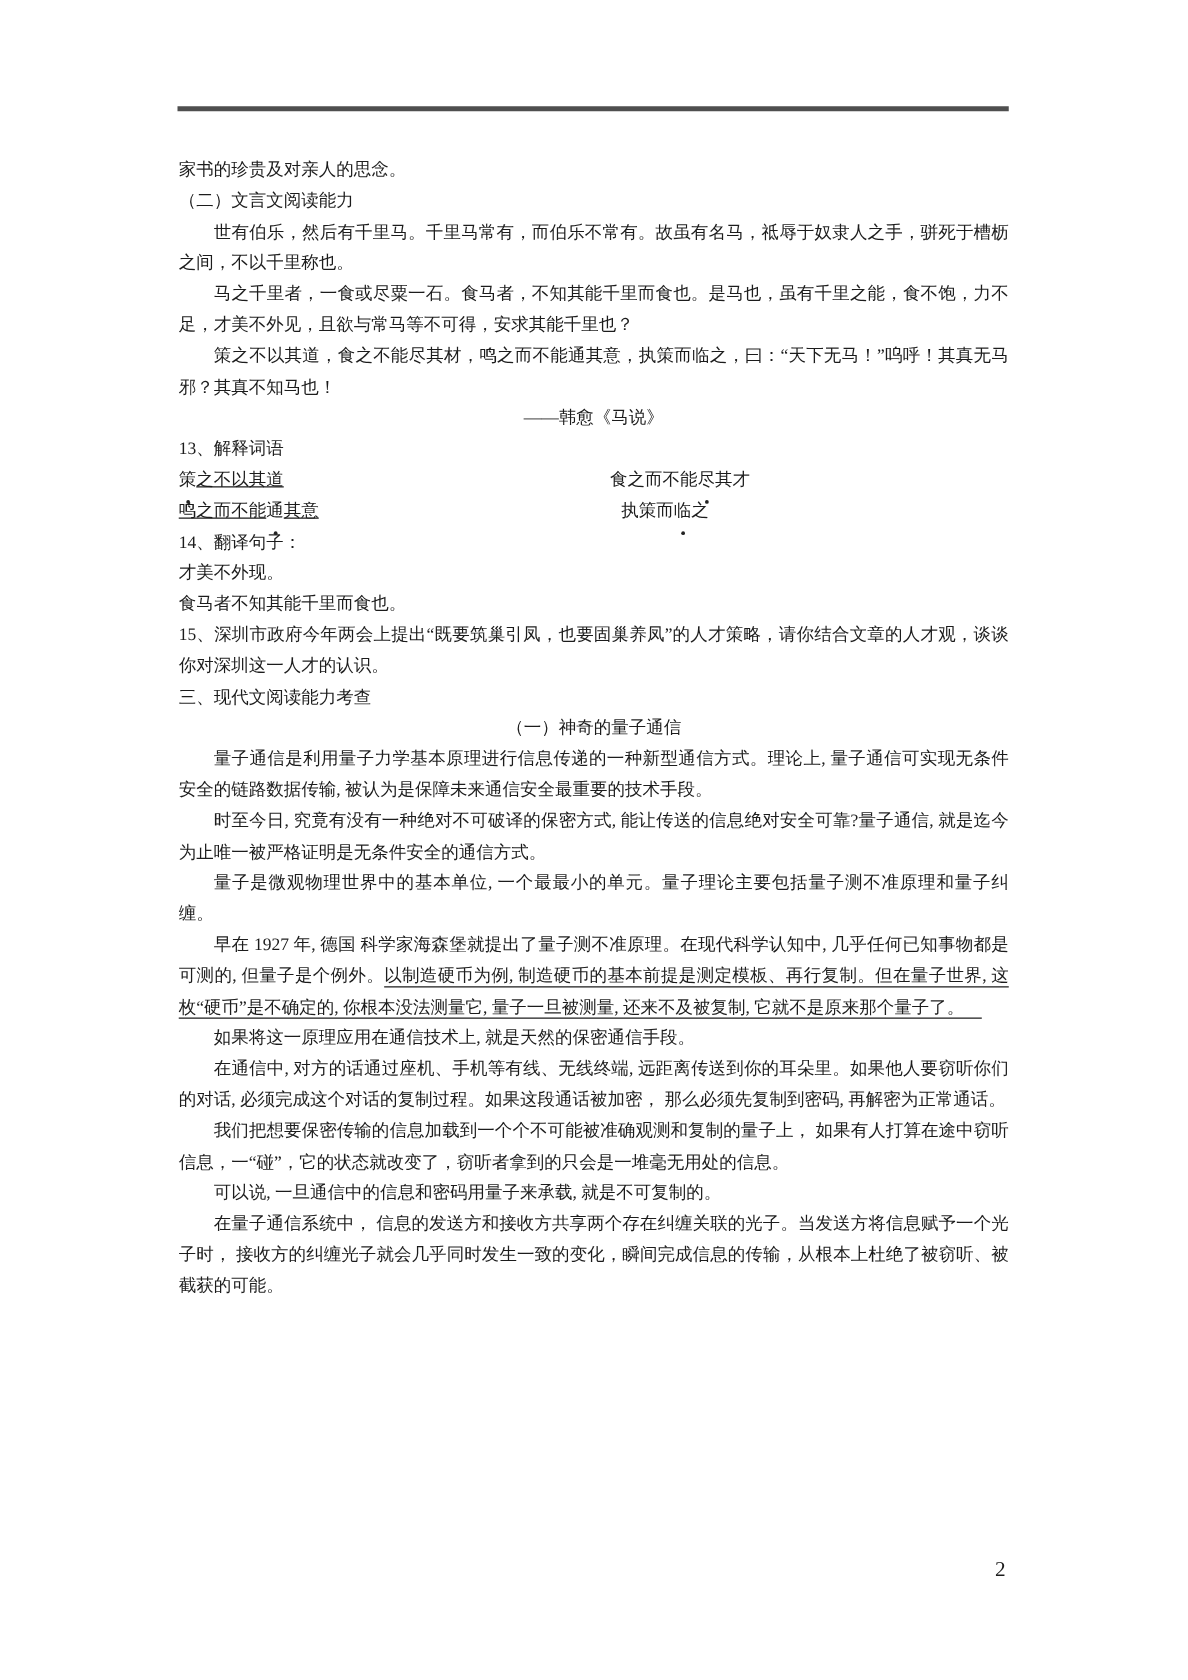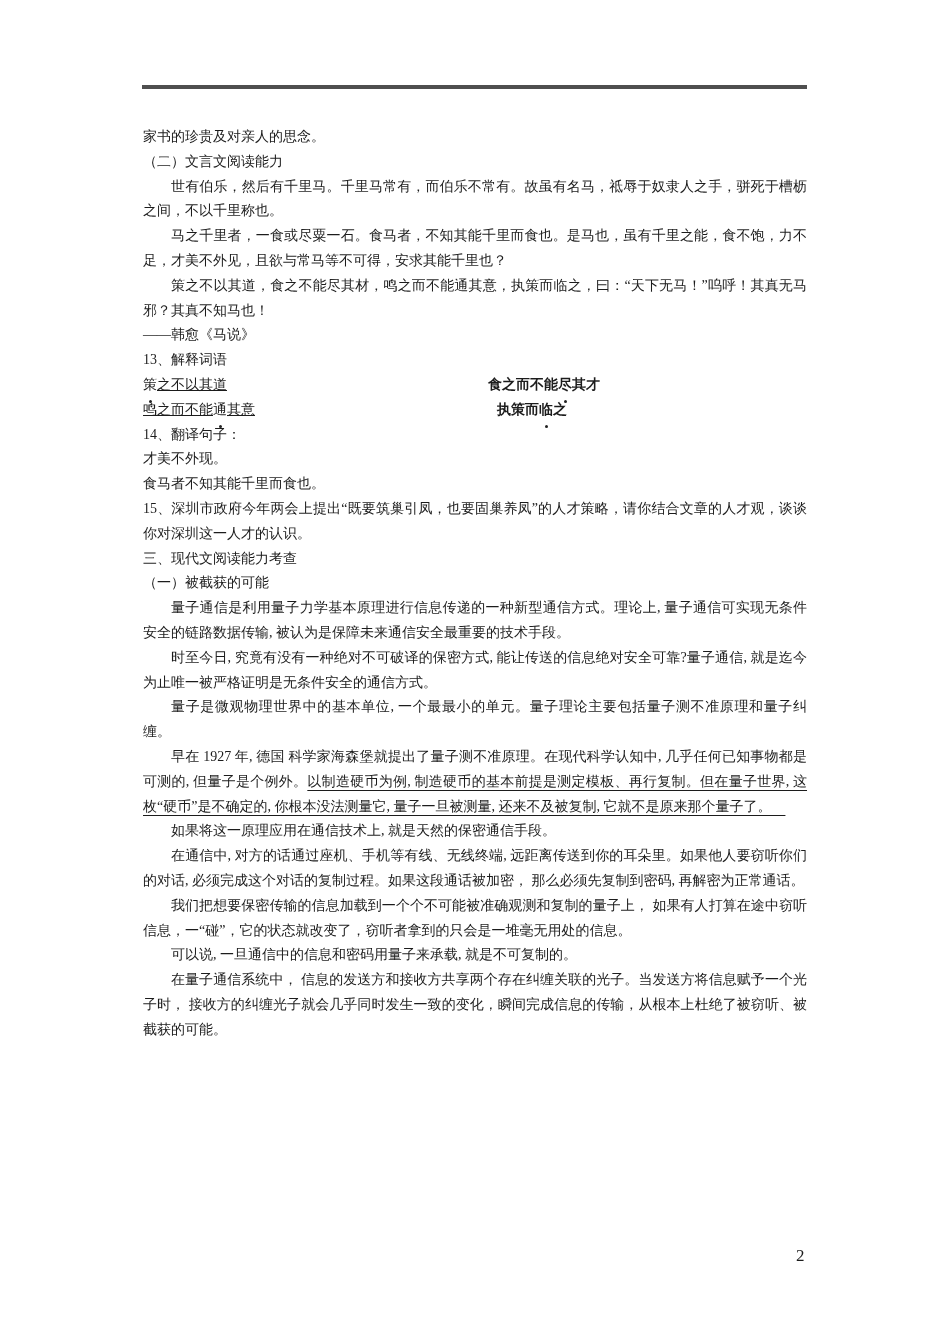--- a/index.html
+++ b/index.html
@@ -24,25 +24,25 @@
     position: absolute;
     left: 143px;
     top: 125px;
     width: 664px;
     font-size: 14px;
     line-height: 24.8px;
     text-align: justify;
   }
   .content p { margin: 0; padding: 0; }
   .indent { text-indent: 2em; }
-  .center { }
+  .center { text-align: center; }
   .ans { padding-left: 74px; }
   .two-col { display: flex; line-height: 24.8px; }
   .col1 { width: 345px; flex: 0 0 345px; text-decoration: underline; }
-  .col2 { flex: 1; font-weight: bold; }
+  .col2 { flex: 1; }
   .col2.pad { padding-left: 9px; }
   .emph { position: relative; display: inline-block; }
   .emph::after {
     content: "";
     position: absolute;
     left: 50%;
     margin-left: -1.5px;
     bottom: -5px;
     width: 3px;
     height: 3px;
@@ -94,21 +94,21 @@
       <span class="col2 pad"><span>执策而</span><span class="emph">临</span><span>之</span></span>
     </div>
 
     <p>14、翻译句子：</p>
     <p class="ans">才美不外现。</p>
     <p class="ans">食马者不知其能千里而食也。</p>
 
     <p>15、深圳市政府今年两会上提出“既要筑巢引凤，也要固巢养凤”的人才策略，请你结合文章的人才观，谈谈你对深圳这一人才的认识。</p>
 
     <p>三、现代文阅读能力考查</p>
-    <p class="center">（一）被截获的可能</p>
+    <p class="center">（一）神奇的量子通信</p>
 
     <p class="indent">量子通信是利用量子力学基本原理进行信息传递的一种新型通信方式。理论上, 量子通信可实现无条件安全的链路数据传输, 被认为是保障未来通信安全最重要的技术手段。</p>
     <p class="indent">时至今日, 究竟有没有一种绝对不可破译的保密方式, 能让传送的信息绝对安全可靠?量子通信, 就是迄今为止唯一被严格证明是无条件安全的通信方式。</p>
     <p class="indent">量子是微观物理世界中的基本单位, 一个最最小的单元。量子理论主要包括量子测不准原理和量子纠缠。</p>
 
     <p class="indent"><span>早在 1927 年, 德国 科学家海森堡就提出了量子测不准原理。在现代科学认知中, 几乎任何已知事物都是可测的, 但量子是个例外。</span><u>以制造硬币为例, 制造硬币的基本前提是测定模板、再行复制。但在量子世界, 这枚“硬币”是不确定的, 你根本没法测量它, 量子一旦被测量, 还来不及被复制, 它就不是原来那个量子了。　</u></p>
 
     <p class="indent">如果将这一原理应用在通信技术上, 就是天然的保密通信手段。</p>
     <p class="indent">在通信中, 对方的话通过座机、手机等有线、无线终端, 远距离传送到你的耳朵里。如果他人要窃听你们的对话, 必须完成这个对话的复制过程。如果这段通话被加密， 那么必须先复制到密码, 再解密为正常通话。</p>
     <p class="indent">我们把想要保密传输的信息加载到一个个不可能被准确观测和复制的量子上， 如果有人打算在途中窃听信息，一“碰”，它的状态就改变了，窃听者拿到的只会是一堆毫无用处的信息。</p>

